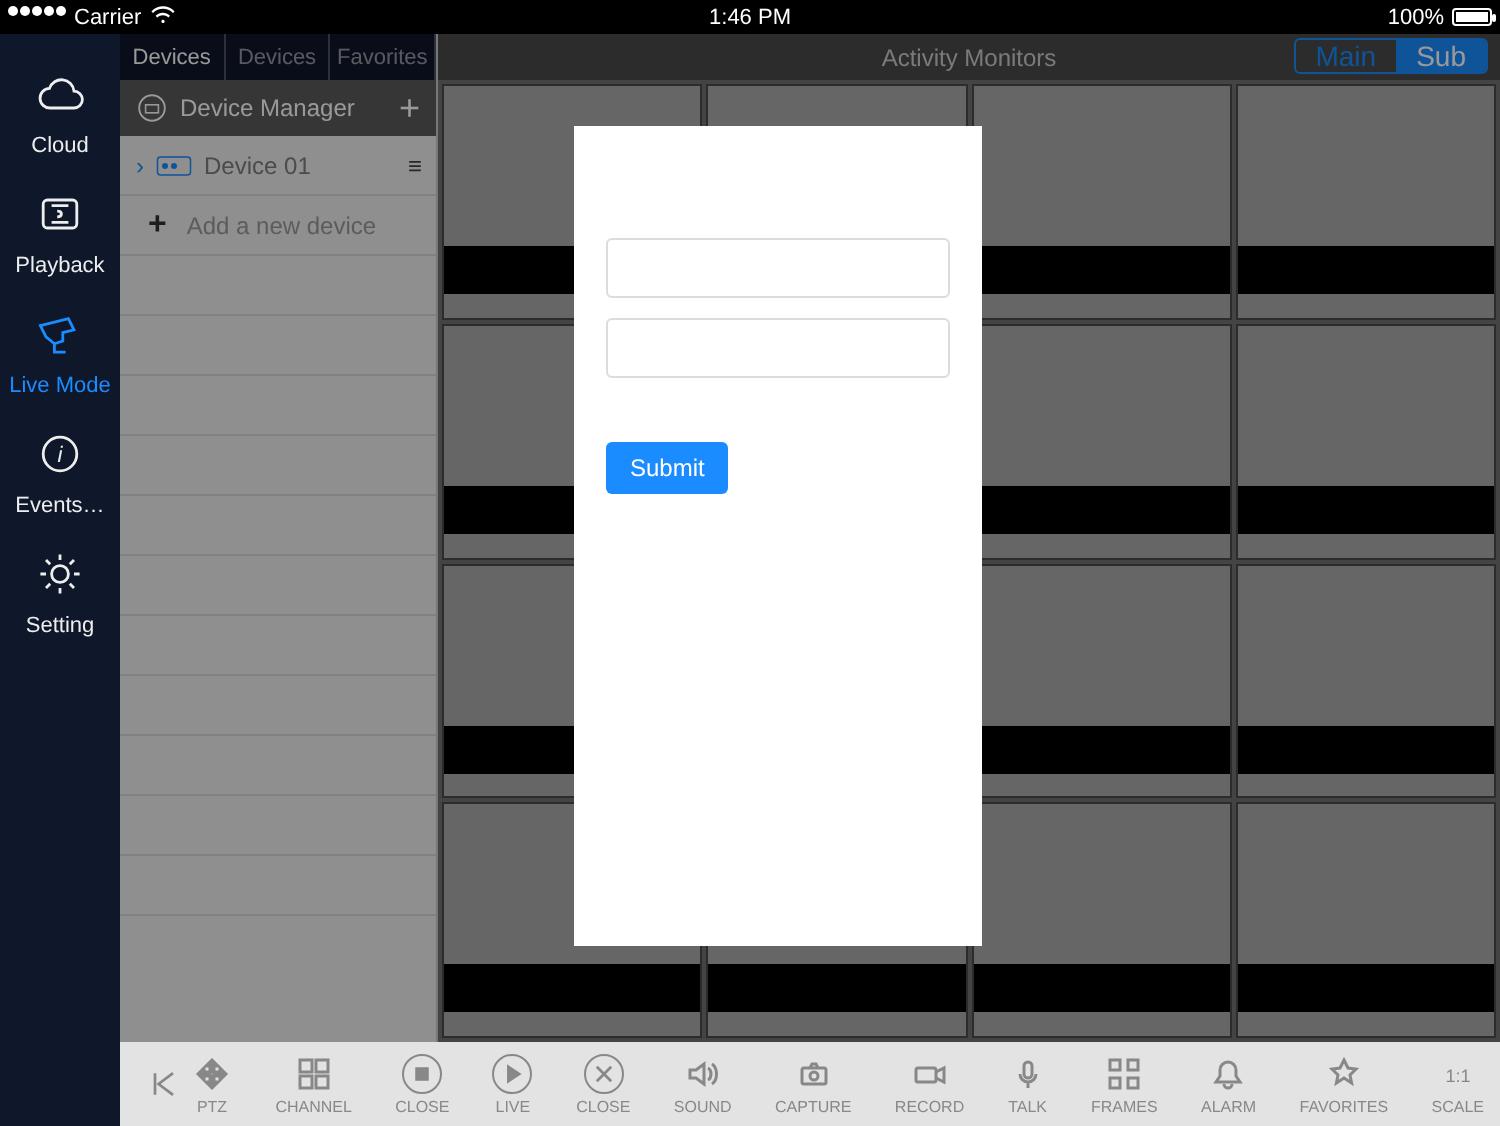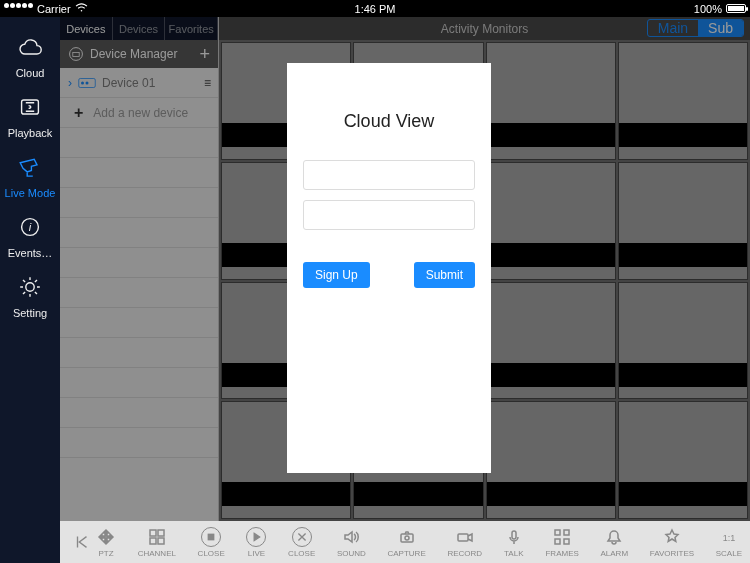--- a/index.html
+++ b/index.html
@@ -329,34 +329,32 @@
       <div class="tool">
         <svg viewBox="0 0 20 20">
           <text x="10" y="14" text-anchor="middle" font-size="9" fill="#888" stroke="none">1:1</text>
         </svg>
         <span>SCALE</span>
       </div>
     </div>
 </div>
 
 <div class="modal">
-  <h2>Cloud View</h2>
   <div class="fields">
     <div class="field">
       <svg viewBox="0 0 20 20">
           <circle cx="10" cy="7" r="3"></circle>
           <path d="M4 17c0-3 3-5 6-5s6 2 6 5" fill="#cfcfcf"></path>
         </svg>
       <input type="text" placeholder="" style="">
     </div>
     <div class="field">
       <svg viewBox="0 0 20 20">
           <rect x="5" y="9" width="10" height="7" rx="1"></rect>
           <path d="M7 9V7a3 3 0 0 1 6 0v2" fill="none" stroke="#cfcfcf" stroke-width="1.5"></path>
         </svg>
       <input type="password" placeholder="" style="">
     </div>
   </div>
   <div class="btns">
-    <button class="btn">Sign Up</button>
     <button class="btn">Submit</button>
   </div>
 </div>
 
 </body></html>

